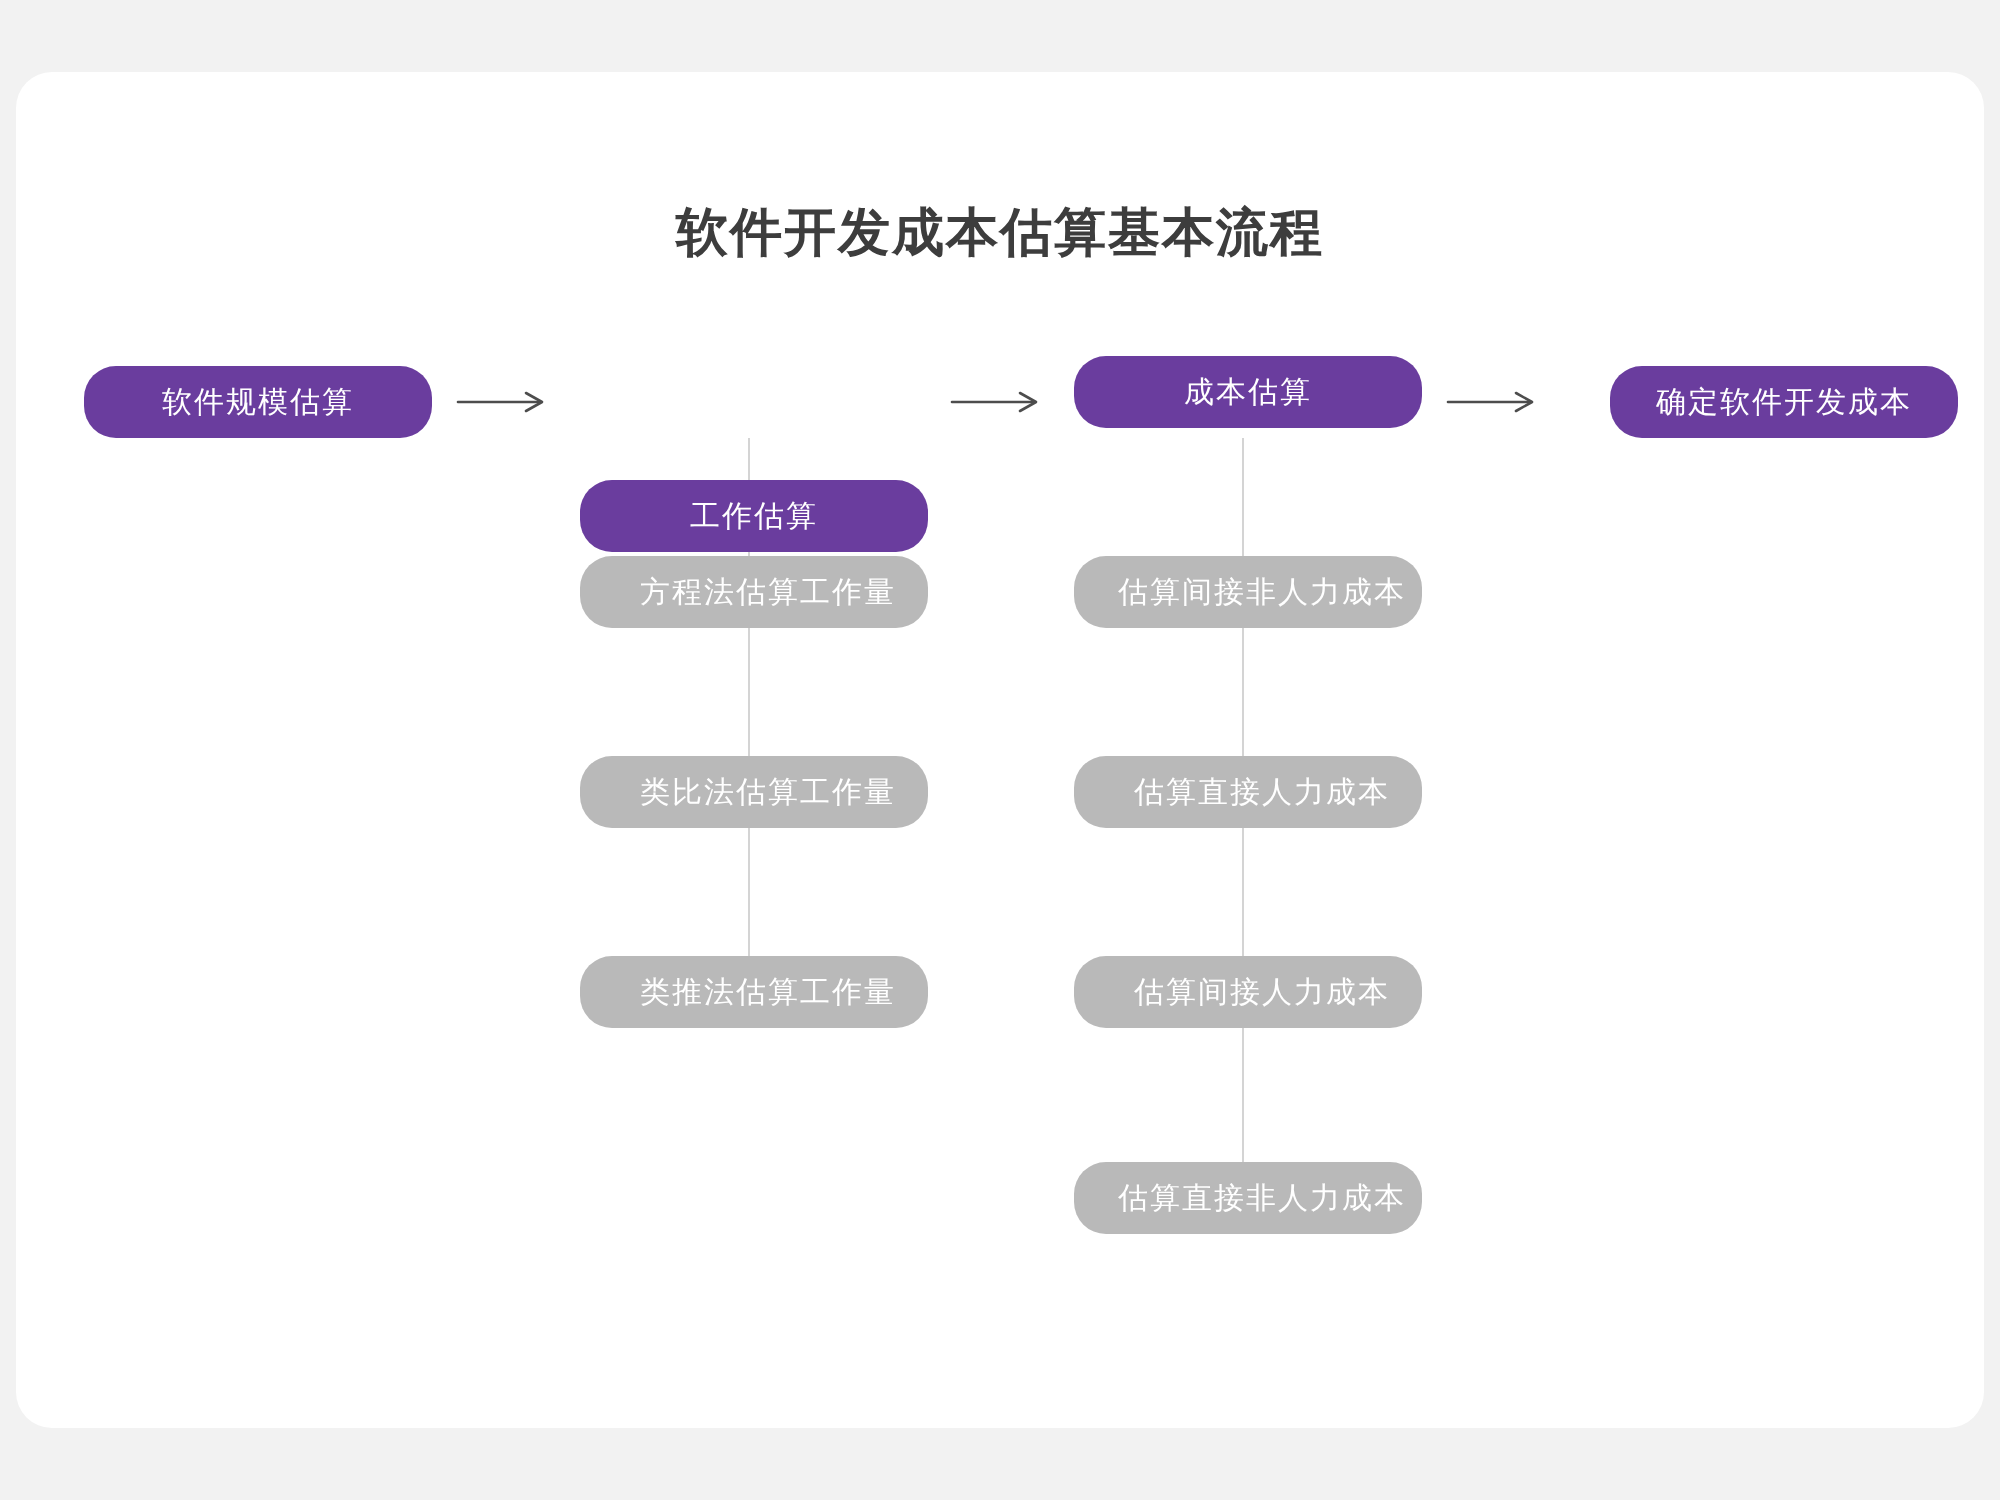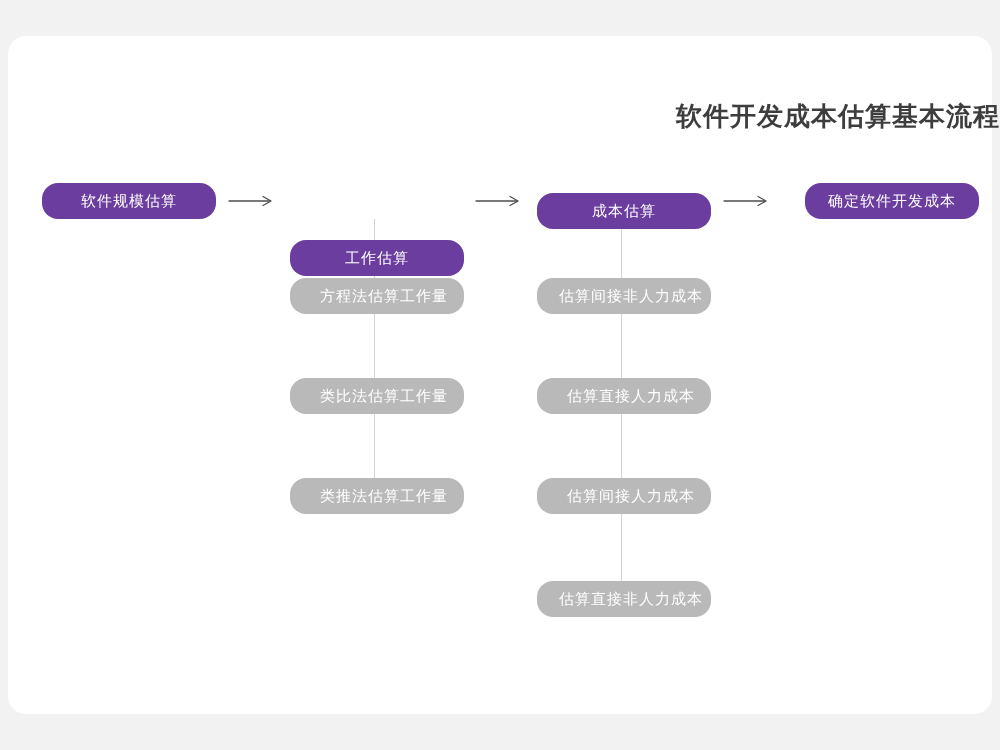--- a/index.html
+++ b/index.html
@@ -14,21 +14,21 @@
     position: absolute;
     left: 8px; top: 36px;
     width: 984px; height: 678px;
     background: var(--card-bg, #ffffff);
     border-radius: 18px;
   }
   .title {
     position: absolute;
     top: 99px; left: 0;
     width: 100%;
-    text-align: right;
+    text-align: center;
     font-size: 26px;
     font-weight: 600;
     letter-spacing: 1px;
     color: var(--title-text, #3d3d3d);
   }
   .node {
     position: absolute;
     width: 174px; height: 36px;
     border-radius: 16px;
     display: flex;
@@ -72,21 +72,21 @@
   <polyline class="arrow-head" points="35,1.5 43,6 35,10.5"></polyline>
 </svg>
 
 <div class="node main" style="left:290px; top:199px;margin-top:41px;">工作估算</div>
 
 <svg class="arrow" style="left:475px;" width="46" height="12" viewBox="0 0 46 12">
   <line class="arrow-line" x1="1" y1="6" x2="42" y2="6"></line>
   <polyline class="arrow-head" points="35,1.5 43,6 35,10.5"></polyline>
 </svg>
 
-<div class="node main" style="left:537px; top:193px;">成本估算</div>
+<div class="node main" style="left:537px; top:178px;">成本估算</div>
 
 <svg class="arrow" style="left:723px;" width="46" height="12" viewBox="0 0 46 12">
   <line class="arrow-line" x1="1" y1="6" x2="42" y2="6"></line>
   <polyline class="arrow-head" points="35,1.5 43,6 35,10.5"></polyline>
 </svg>
 
 <div class="node main" style="left:785px; top:183px;margin-left:20px;">确定软件开发成本</div>
 
 <div class="node sub" style="left:290px; top:278px;">方程法估算工作量</div>
 <div class="node sub" style="left:290px; top:378px;">类比法估算工作量</div>

